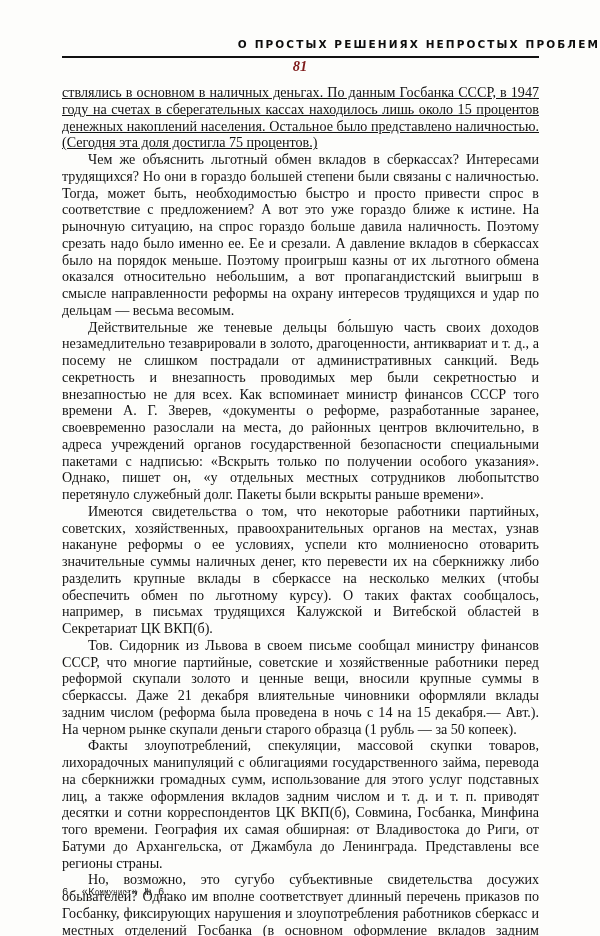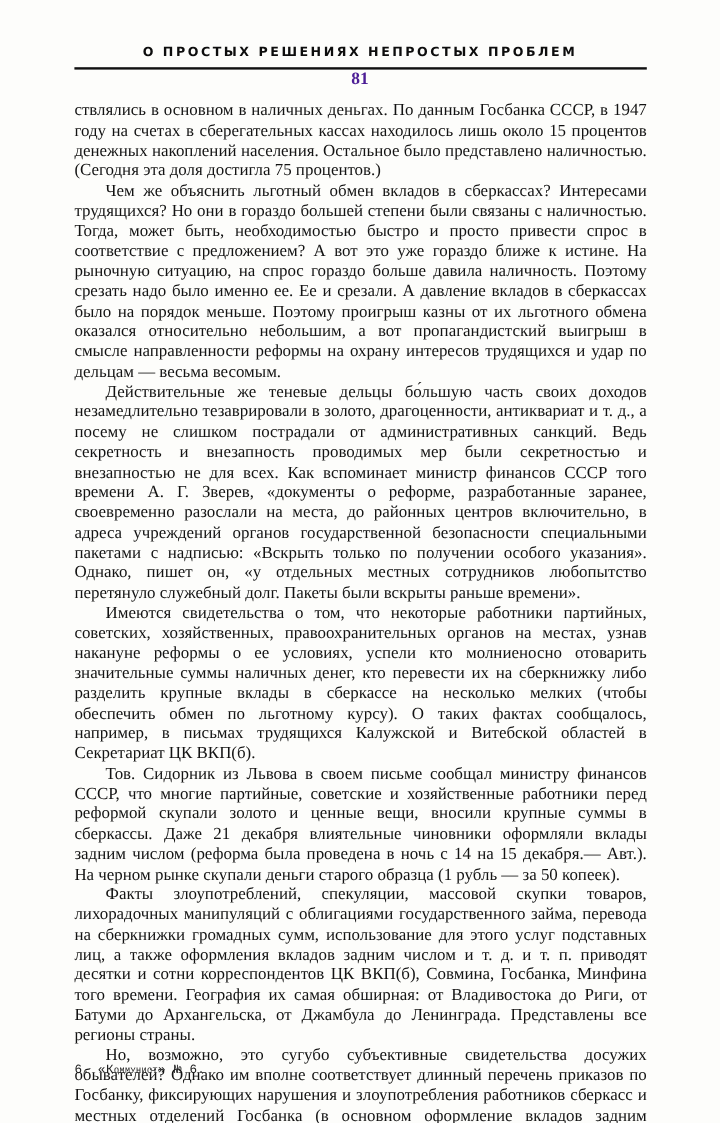--- a/index.html
+++ b/index.html
@@ -17,21 +17,21 @@
     font-family: "Liberation Serif", "DejaVu Serif", serif;
     color: #131313;
   }
 
   
   .running-head {
     position: absolute;
     top: 38px;
     left: 0;
     width: 600px;
-    text-align: center;
+    text-align: right;
     font-family: "DejaVu Sans", "Liberation Sans", sans-serif;
     font-weight: bold;
     font-size: 10.5px;
     letter-spacing: 2.1px;
     color: #0d0d0d;
     white-space: nowrap;
   }
   .head-rule {
     position: absolute;
     top: 56px;
@@ -42,21 +42,22 @@
   }
   .folio {
     position: absolute;
     top: 58px;
     left: 0;
     width: 600px;
     text-align: center;
     font-family: "Liberation Serif", "DejaVu Serif", serif;
     font-weight: bold;
     font-size: 14.5px;
-    color: #4c1d95;
+    color: #7f1d1d;
+    font-style: italic;
   }
 
   
   .body-text {
     position: absolute;
     top: 84px;
     left: 62px;
     width: 477px;
     font-size: 14.1px;
     line-height: 16.75px;
@@ -65,20 +66,21 @@
     -webkit-hyphens: manual;
     hyphens: manual;
   }
   .body-text p {
     margin: 0;
     text-indent: 26px;
     text-align: justify;
   }
   .body-text p.no-indent {
     text-indent: 0;
+    text-decoration: underline;
   }
   .body-text p:last-child {
     text-align: justify;
   }
   .ital {
   }
 
   
   .colophon {
     position: absolute;

